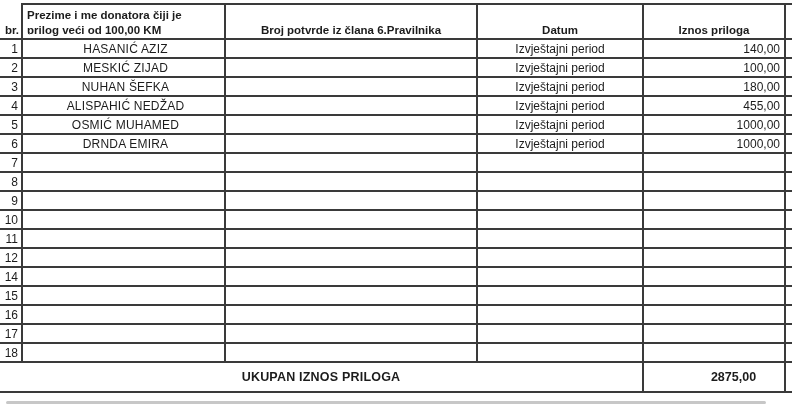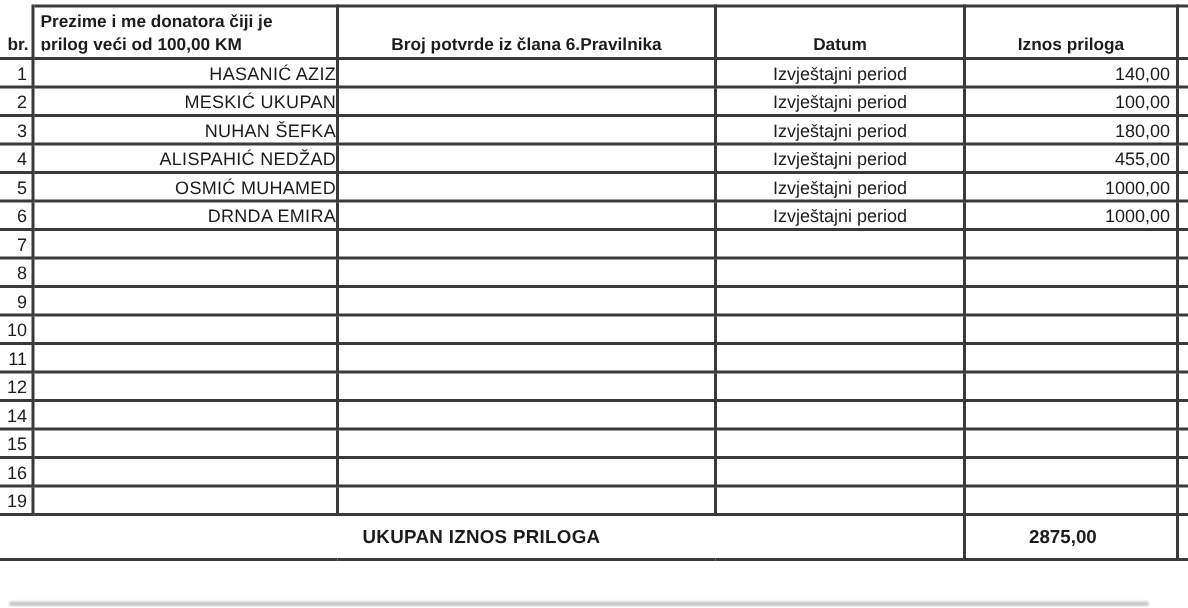--- a/index.html
+++ b/index.html
@@ -60,32 +60,32 @@
   thead th.col-name  { text-align: left;  padding-left: 4px; border-radius: 15px; }
   thead th.col-receipt,
   thead th.col-date,
   thead th.col-amount { text-align: center; border-radius: 12px; }
 
   tbody td {
     font-size: 12px;
     vertical-align: middle;
   }
   tbody td.cell-num    { text-align: right;  padding-right: 3px; }
-  tbody td.cell-name   { text-align: right;   padding-left: 4px; letter-spacing: 0.2px; }
+  tbody td.cell-name   { text-align: center;   padding-left: 4px; letter-spacing: 0.2px; }
   tbody td.cell-date   { text-align: center; font-size: 12px; }
   tbody td.cell-amount { text-align: right;  padding-right: 4px; }
 
   tfoot td {
     border-top: 3px solid #353535;
     border-bottom: 3px solid #353535;
     font-weight: bold;
     vertical-align: middle;
   }
   tfoot td.footer-label { text-align: center; font-size: 12.5px; letter-spacing: 0.2px; }
-  tfoot td.footer-total { text-align: left; font-size: 12.5px; padding-right: 3px; padding-left: 42px; }
+  tfoot td.footer-total { text-align: center; font-size: 12.5px; padding-right: 3px; padding-left: 42px; }
 
   
   .scan-smudge {
     position: absolute;
     left: 6px;
     top: 401px;
     width: 760px;
     height: 3px;
     background: #c7c7c7;
     border-radius: 2px;
@@ -122,21 +122,21 @@
         <tr class="data-row">
     <td class="cell-num">1</td>
     <td class="cell-name">HASANIĆ AZIZ</td>
     <td class="cell-receipt"></td>
     <td class="cell-date">Izvještajni period</td>
     <td class="cell-amount">140,00</td>
     <td class="col-sliver"></td>
   </tr>
         <tr class="data-row">
     <td class="cell-num">2</td>
-    <td class="cell-name">MESKIĆ UKUPAN</td>
+    <td class="cell-name">MESKIĆ ZIJAD</td>
     <td class="cell-receipt"></td>
     <td class="cell-date">Izvještajni period</td>
     <td class="cell-amount">100,00</td>
     <td class="col-sliver"></td>
   </tr>
         <tr class="data-row">
     <td class="cell-num">3</td>
     <td class="cell-name">NUHAN ŠEFKA</td>
     <td class="cell-receipt"></td>
     <td class="cell-date">Izvještajni period</td>
@@ -233,21 +233,29 @@
   </tr>
         <tr class="data-row">
     <td class="cell-num">16</td>
     <td class="cell-name"></td>
     <td class="cell-receipt"></td>
     <td class="cell-date"></td>
     <td class="cell-amount"></td>
     <td class="col-sliver"></td>
   </tr>
         <tr class="data-row">
-    <td class="cell-num">19</td>
+    <td class="cell-num">17</td>
+    <td class="cell-name"></td>
+    <td class="cell-receipt"></td>
+    <td class="cell-date"></td>
+    <td class="cell-amount"></td>
+    <td class="col-sliver"></td>
+  </tr>
+        <tr class="data-row">
+    <td class="cell-num">18</td>
     <td class="cell-name"></td>
     <td class="cell-receipt"></td>
     <td class="cell-date"></td>
     <td class="cell-amount"></td>
     <td class="col-sliver"></td>
   </tr>
       </tbody>
     <tfoot>
       <tr>
         <td colspan="4" class="footer-label">UKUPAN IZNOS PRILOGA</td>

